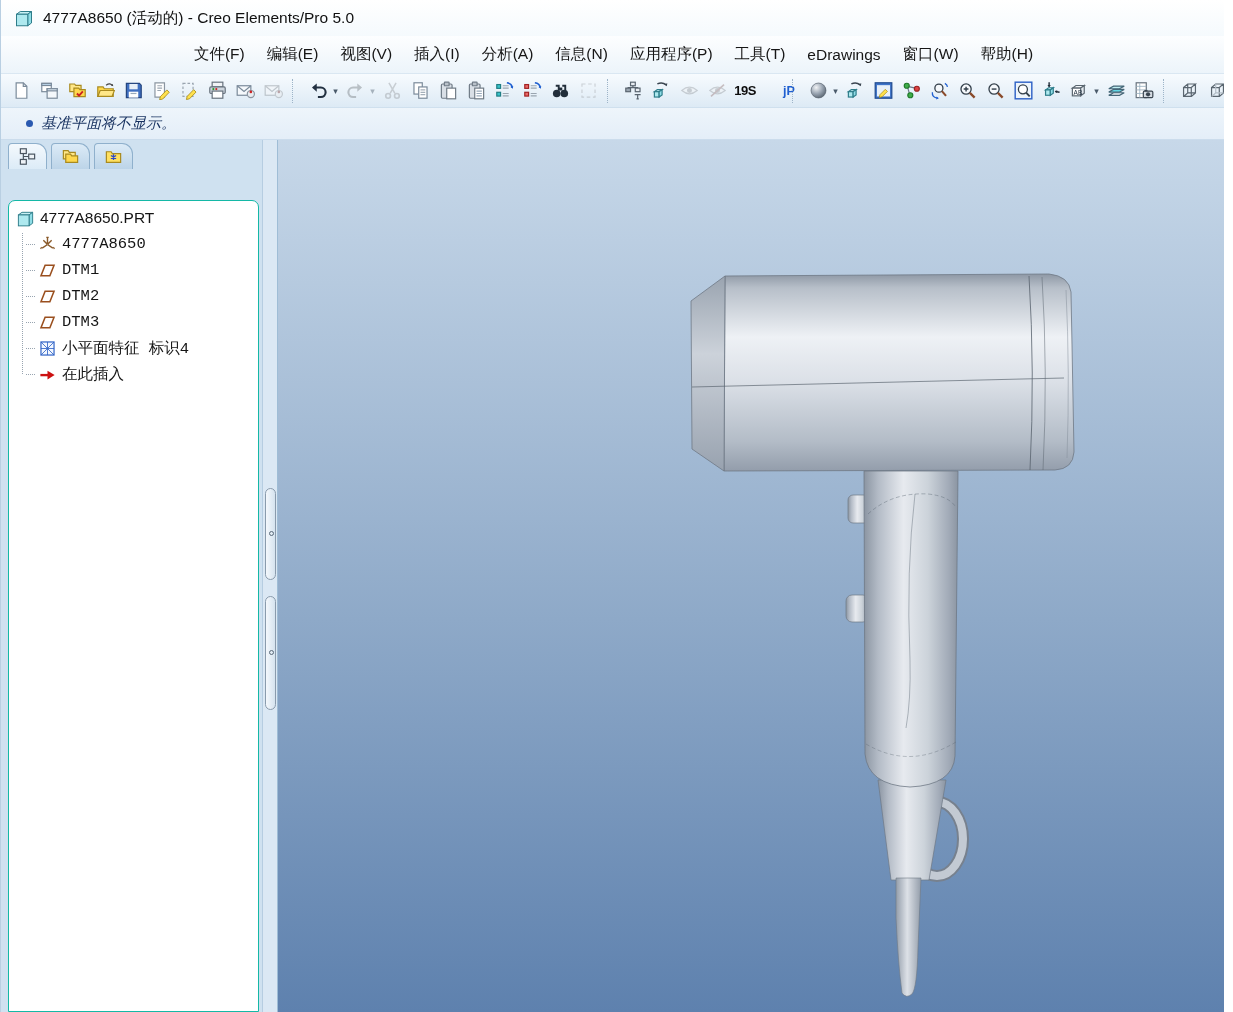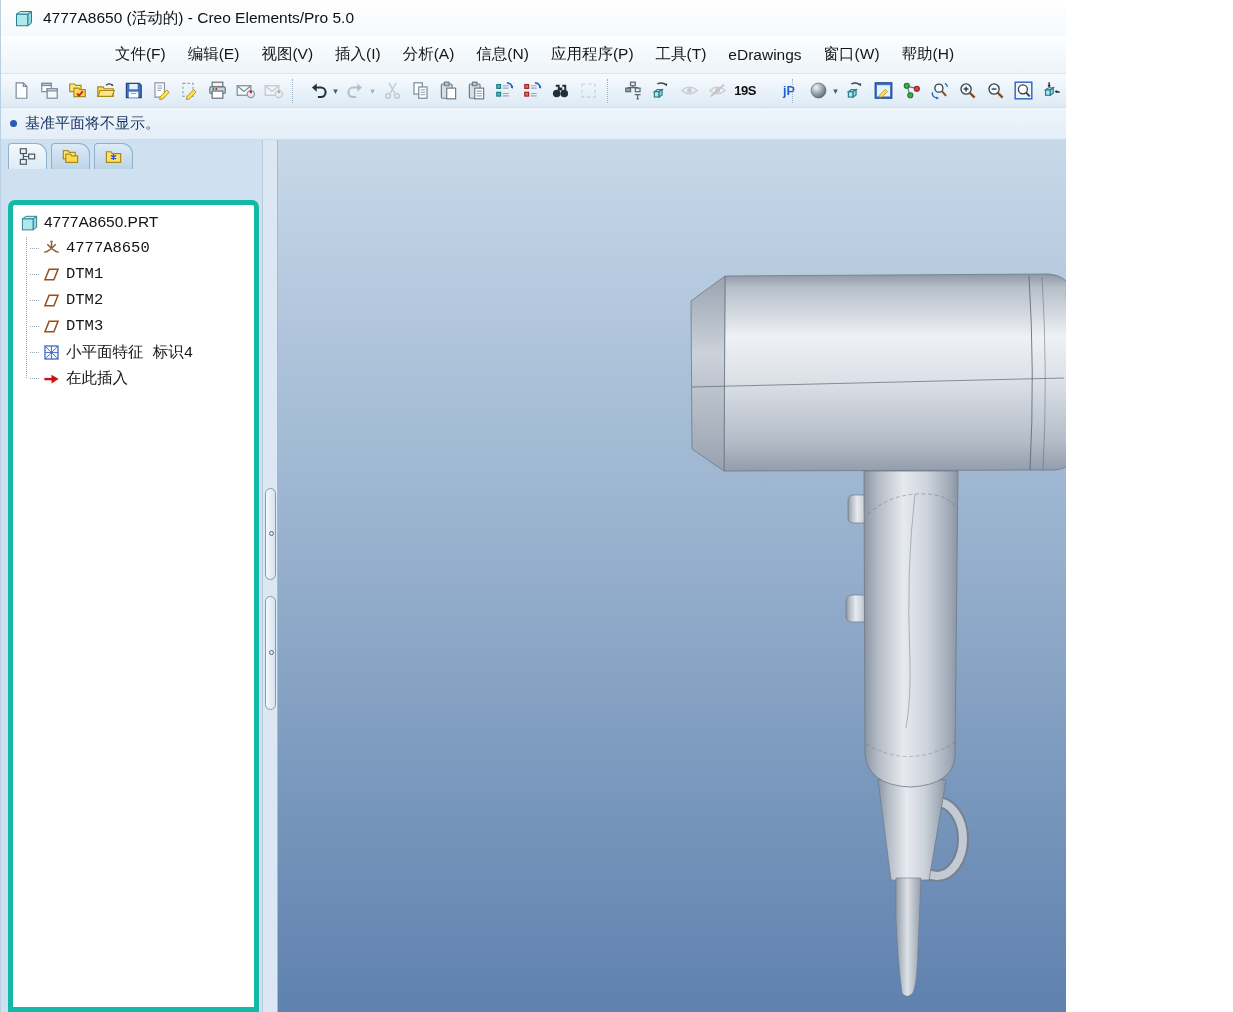--- a/index.html
+++ b/index.html
@@ -1,18 +1,18 @@
 <!DOCTYPE html>
 <html><head>
 <meta charset="utf-8">
 <style>
   *{box-sizing:border-box;margin:0;padding:0;cursor:default;}
   html,body{width:1233px;height:1012px;overflow:hidden;}
   body{font-family:"Liberation Sans",sans-serif;background:#fff;position:relative;}
-  #app{width:1066px;height:1012px;display:flex;flex-direction:column;border-left:1px solid #b9cfe2;}
+  #app{width:1224px;height:1012px;display:flex;flex-direction:column;border-left:1px solid #b9cfe2;}
 
   .titlebar{height:36px;flex:none;display:flex;align-items:center;padding-left:13px;
     background:linear-gradient(#ffffff,#f5fafd);font-size:15.5px;color:#101010;}
   .titlebar .app-icon{width:20px;height:20px;margin-right:9px;flex:none;}
 
   .menubar{height:38px;flex:none;display:flex;align-items:center;padding-left:2px;
     background:linear-gradient(#fdfeff,#ecf4fa);border-bottom:1px solid #dae7f2;
     font-size:15.5px;color:#161616;justify-content:center;}
   .menu-item{padding:7px 11px;border-radius:3px;}
 
@@ -24,39 +24,39 @@
   .tbtn svg{display:block;}
   .tbtn.disabled{opacity:.42;filter:grayscale(.6);}
   .tdrop{width:11px;height:26px;flex:none;display:inline-flex;align-items:center;justify-content:center;
     font-size:9px;color:#4a5a6a;margin-left:-2px;}
   .tdrop.disabled{opacity:.42;}
   .tsep{width:8px;height:24px;flex:none;border-left:1px dotted #9db4c8;margin:0 4px 0 5px;}
   .tlabel{font-size:13px;}
   .tlabel.dark{color:#0d0d0d;font-weight:600;letter-spacing:-.5px;}
   .tlabel.blue{color:#1f5fd0;font-weight:bold;font-size:12.5px;margin-left:32px;}
 
-  .msgbar{height:32px;flex:none;display:flex;align-items:center;padding-left:9px;
+  .msgbar{height:32px;flex:none;display:flex;align-items:center;padding-left:25px;
     background:linear-gradient(#eef5fb,#e4eef8);border-bottom:1px solid #cbdcec;
-    font-size:15px;color:#16305f;}
+    font-size:15px;color:#16305f;font-style:italic;}
   .msg-bullet{width:7px;height:7px;border-radius:50%;background:#2a59b0;margin-right:8px;flex:none;}
 
   .main{flex:1;display:flex;background:#cfe1f0;position:relative;min-height:0;}
 
   .leftpanel{width:261px;flex:none;position:relative;}
   .tabsrow{height:29px;display:flex;align-items:flex-end;padding-left:7px;gap:4px;}
   .tab{width:39px;height:26px;display:flex;align-items:center;justify-content:center;
     border:1px solid #8fb0cc;border-bottom:none;border-radius:4px 11px 0 0;
     background:linear-gradient(#dcebf7,#bcd4e8);}
   .tab.active{background:linear-gradient(#f4f9fd,#dcebf7);}
   .panelheader{height:31px;display:flex;align-items:center;padding:0 10px 0 15px;margin-top:30px;}
   .panelheader .ph-title{font-weight:bold;font-size:15.5px;color:#0d0d0d;flex:1;}
   .hbtn{display:flex;align-items:center;margin-left:7px;}
   .hbtn .tdrop{height:20px;}
   .treebox{position:absolute;top:60px;left:7px;right:3px;bottom:0;background:#fff;
-    border:5px solid #14b8a6;border-radius:7px 7px 0 0;padding:4px 0 0 4px;overflow:hidden;}
+    border:1px solid #14b8a6;border-radius:7px 7px 0 0;padding:4px 0 0 4px;overflow:hidden;}
   .tree-row{height:26px;display:flex;align-items:center;font-size:15.5px;color:#141414;
     position:relative;padding-left:3px;}
   .tree-row.child{padding-left:25px;font-family:Liberation Mono, monospace;}
   .tree-row.child::before{content:"";position:absolute;left:13px;top:13px;width:9px;
     border-top:1px dotted #98a4b0;}
   .tree-row .ticon{width:18px;height:18px;margin-right:6px;flex:none;}
   .tree-row .ticon svg{display:block;}
   .tree-vline{position:absolute;left:13px;top:32px;height:141px;border-left:1px dotted #98a4b0;}
 
   .sash{width:16px;flex:none;background:#dbe8f4;border-left:1px solid #b6cde1;

